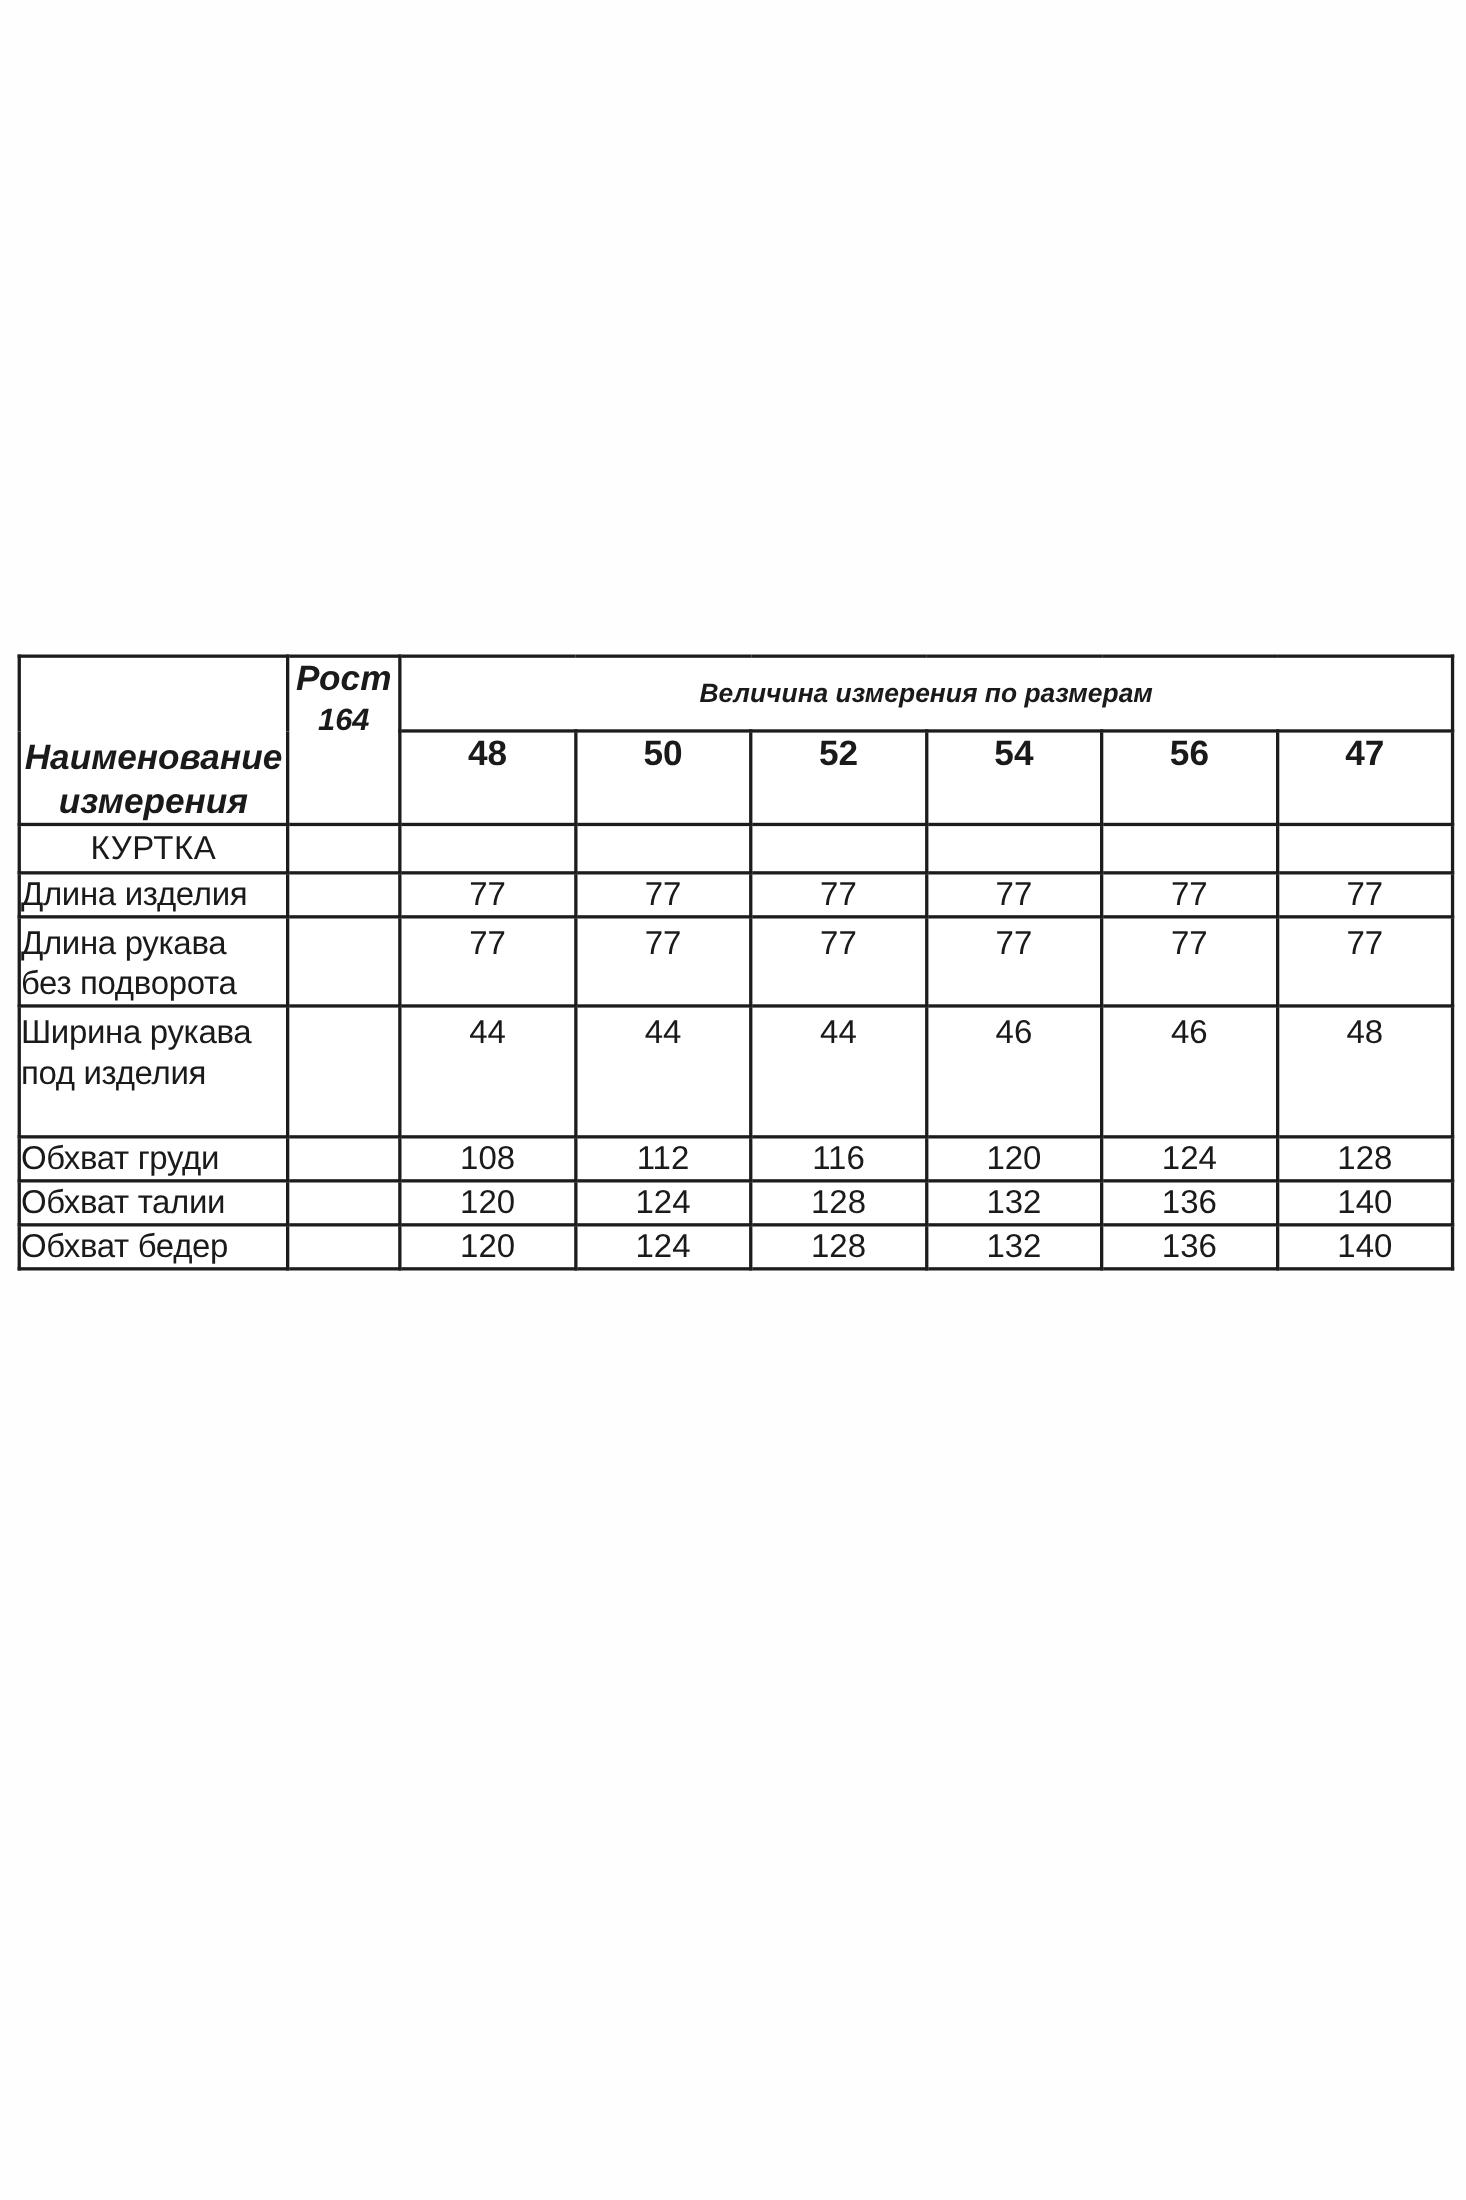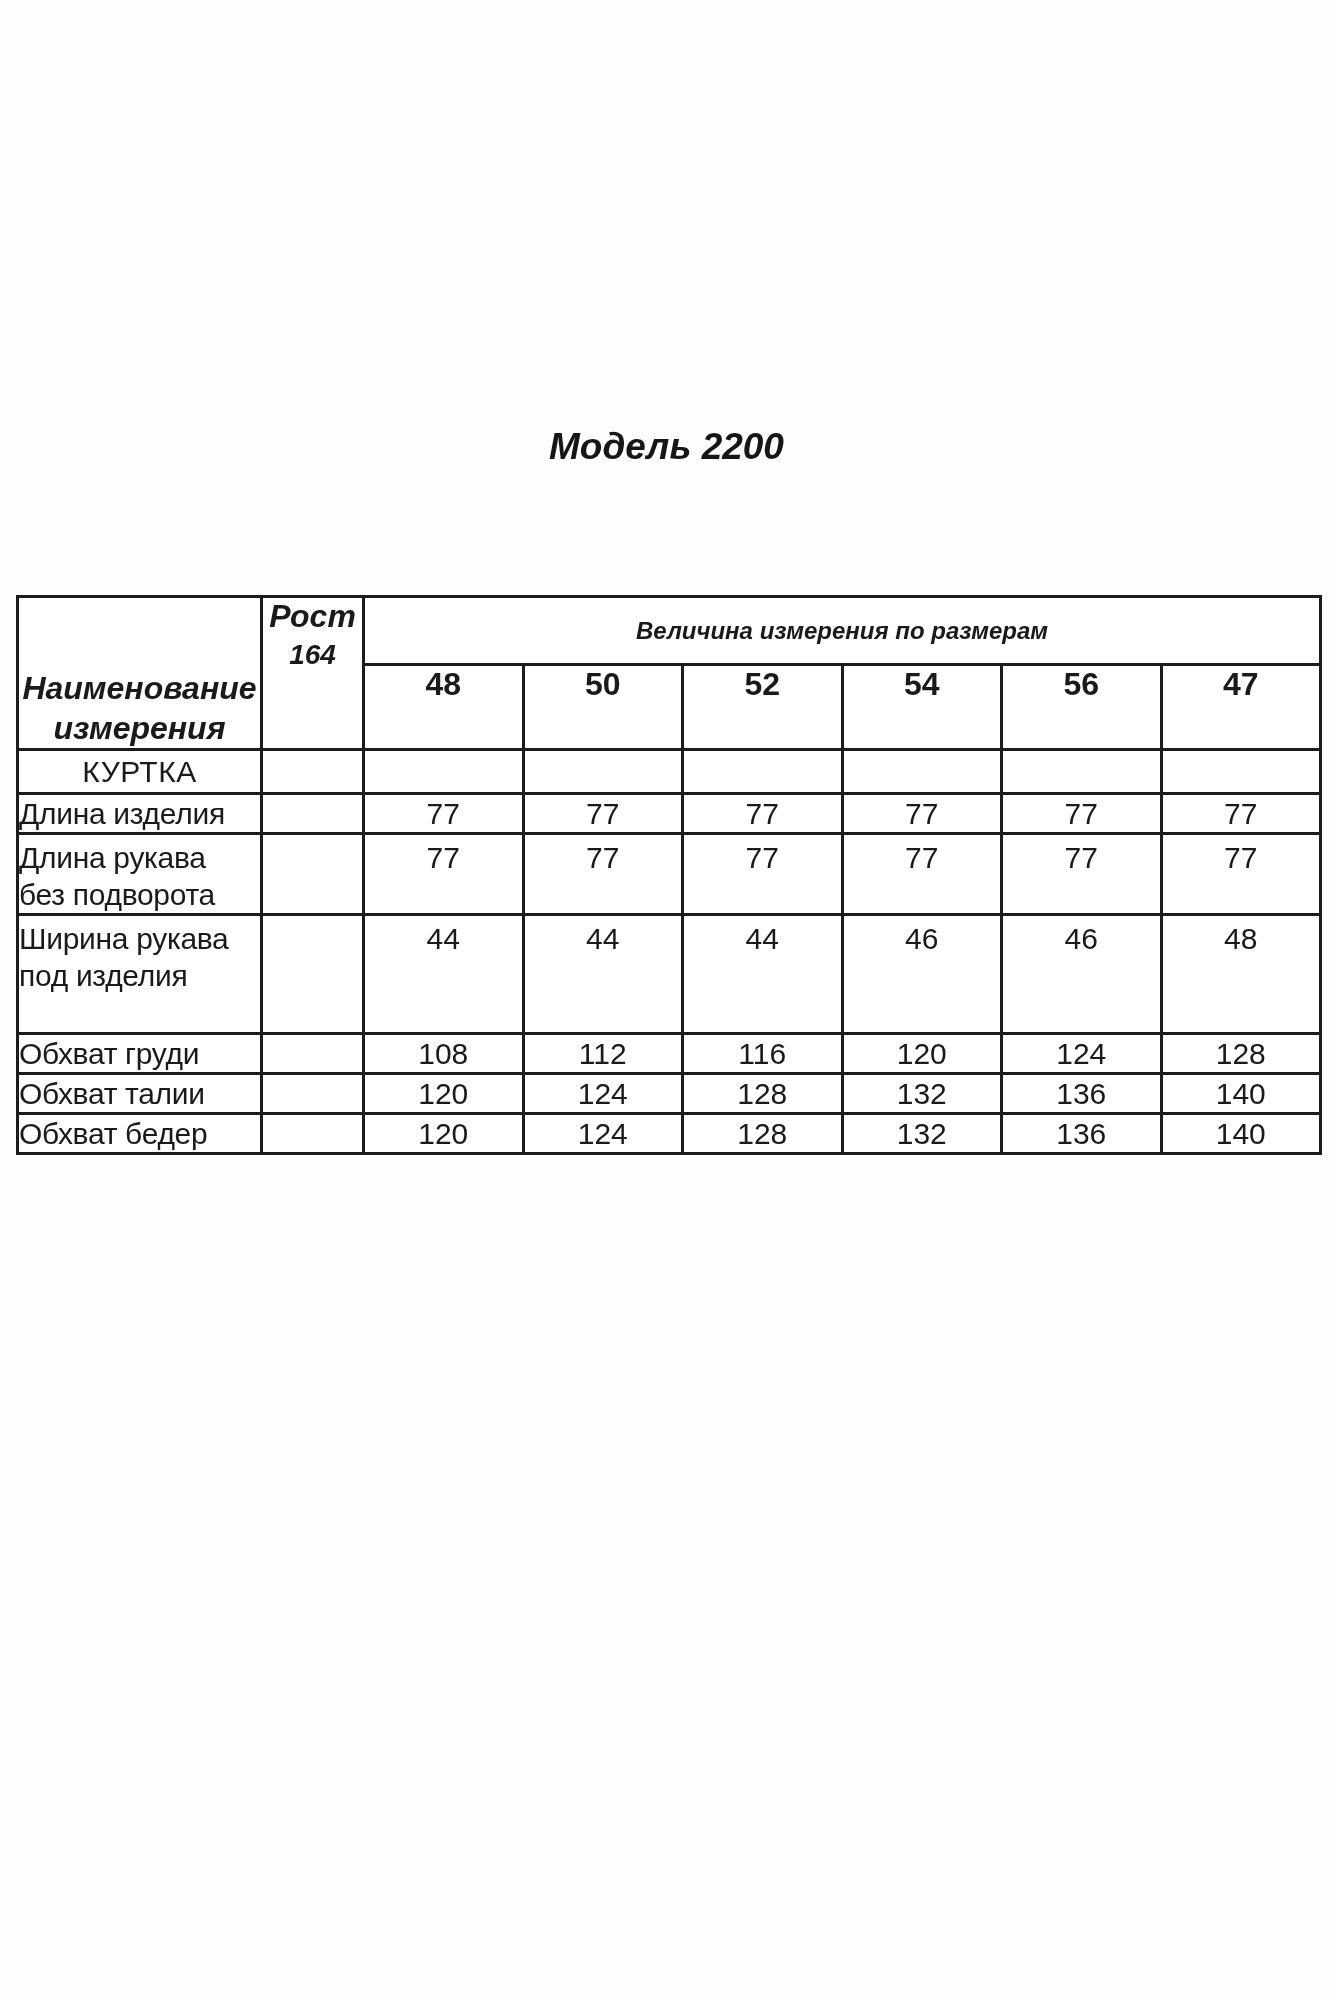--- a/index.html
+++ b/index.html
@@ -129,21 +129,20 @@
     vertical-align: top;
     padding-top: 4px;
     margin-left: 48px;
   }
 </style>
 </head>
 <body>
 
 <div class="page">
 
-  <div class="model-title">Модель 2200</div>
 
   <table class="size-table">
     <colgroup>
       <col style="width:244px">
       <col style="width:102px">
       <col>
         <col>
         <col>
         <col>
         <col>

